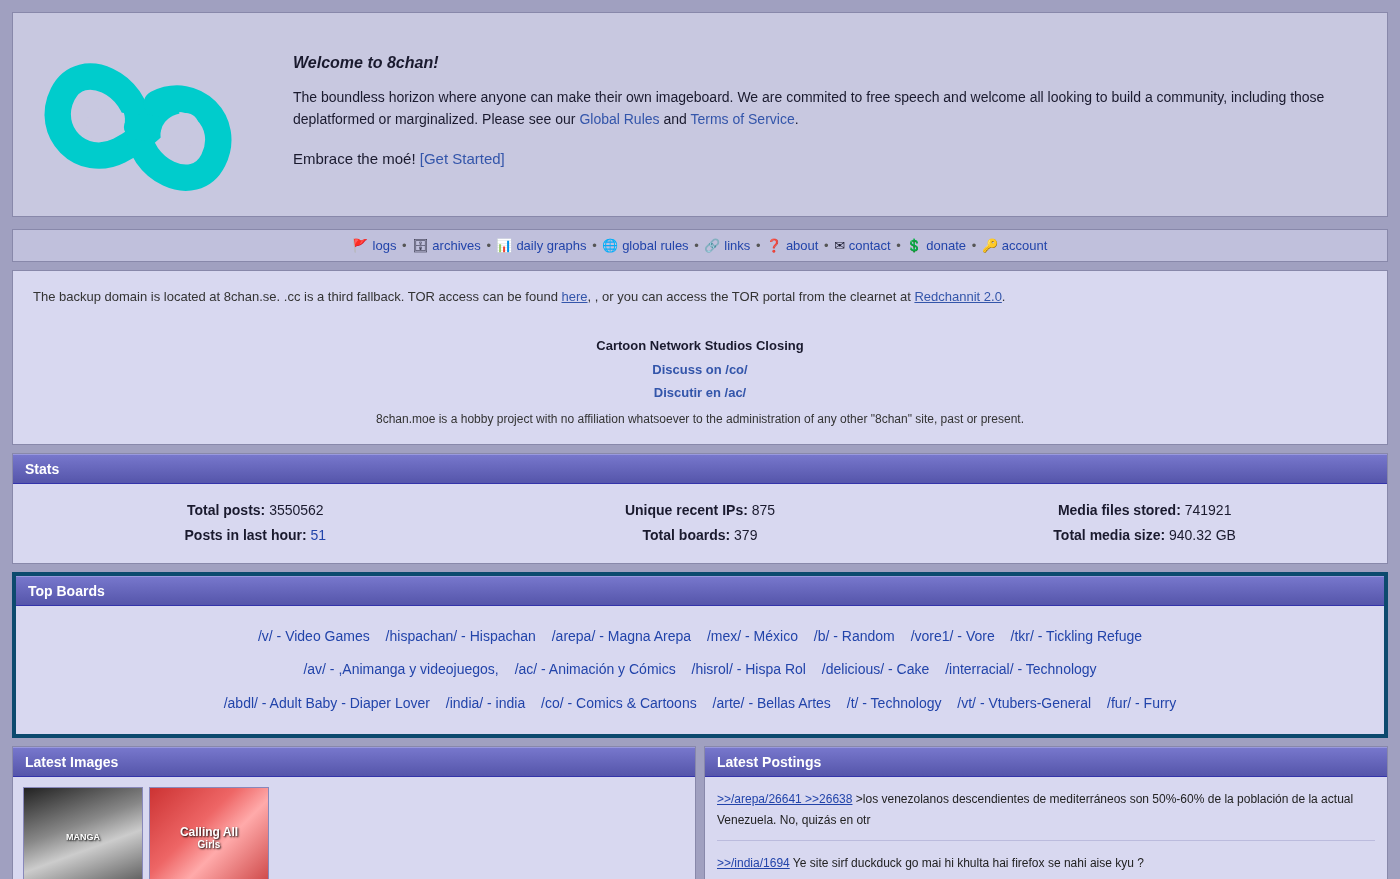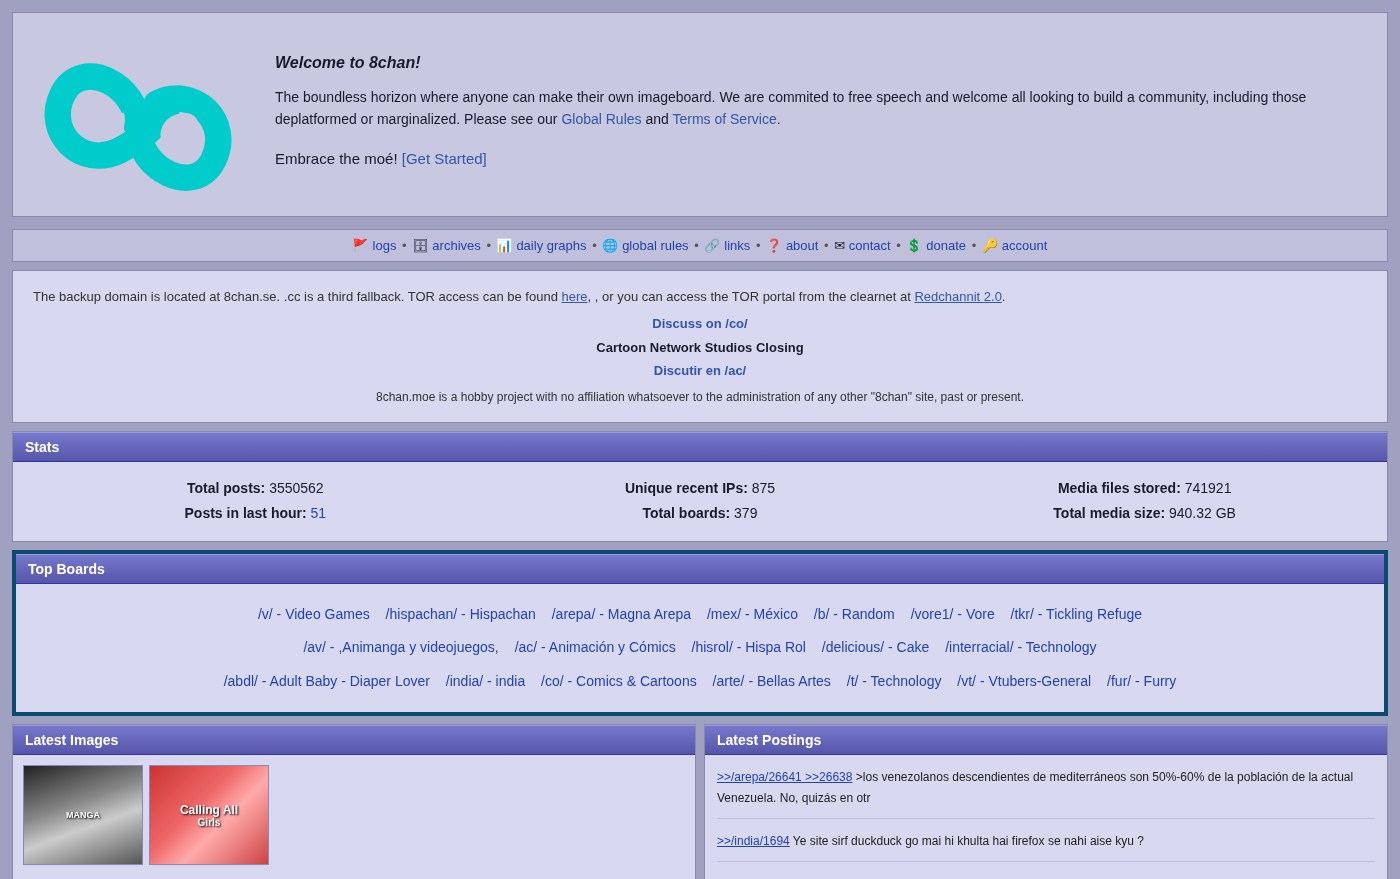--- a/index.html
+++ b/index.html
@@ -11,21 +11,21 @@
     }
 
     
     .welcome-banner {
       background-color: #c8c8e0;
       border: 1px solid #8888aa;
       margin: 12px;
       padding: 20px;
       display: flex;
       align-items: center;
-      gap: 22px;
+      gap: 40px;
     }
     .logo-container {
       flex-shrink: 0;
       width: 220px;
     }
     .logo-svg {
       width: 210px;
       height: 160px;
     }
     .welcome-text {
@@ -74,21 +74,21 @@
       background-color: #d8d8f0;
       border: 1px solid #8888aa;
       margin: 0 12px 8px 12px;
       padding: 14px 20px;
       text-align: center;
       font-size: 13px;
       line-height: 1.8;
     }
     .notice-box .backup-notice {
       text-align: left;
-      margin-bottom: 4px;
+      margin-bottom: 26px;
       color: #333;
     }
     .notice-box .backup-notice a { color: #3355aa; }
     .notice-box .announcement {
       font-weight: bold;
     }
     .notice-box .announcement a { color: #3355aa; text-decoration: none; }
     .notice-box .disclaimer {
       margin-top: 4px;
       color: #333;
@@ -258,22 +258,22 @@
 </div>
 
 <div class="notice-box">
   <div class="backup-notice">
     <span>The backup domain is located at 8chan.se. .cc is a third fallback. TOR access can be found</span>
     <a href="#">here</a>,
     <span>, or you can access the TOR portal from the clearnet at</span>
     <a href="#">Redchannit 2.0</a>.
   </div>
   <div class="announcement">
+    <div>Cartoon Network Studios Closing</div>
     <div><a href="#">Discuss on /co/</a></div>
-    <div>Cartoon Network Studios Closing</div>
     <div><a href="#">Discutir en /ac/</a></div>
   </div>
   <div class="disclaimer">8chan.moe is a hobby project with no affiliation whatsoever to the administration of any other "8chan" site, past or present.</div>
 </div>
 
 <div class="stats-section">
   <div class="section-header">Stats</div>
   <div class="stats-grid">
     <div class="stat-group">
       <div>

